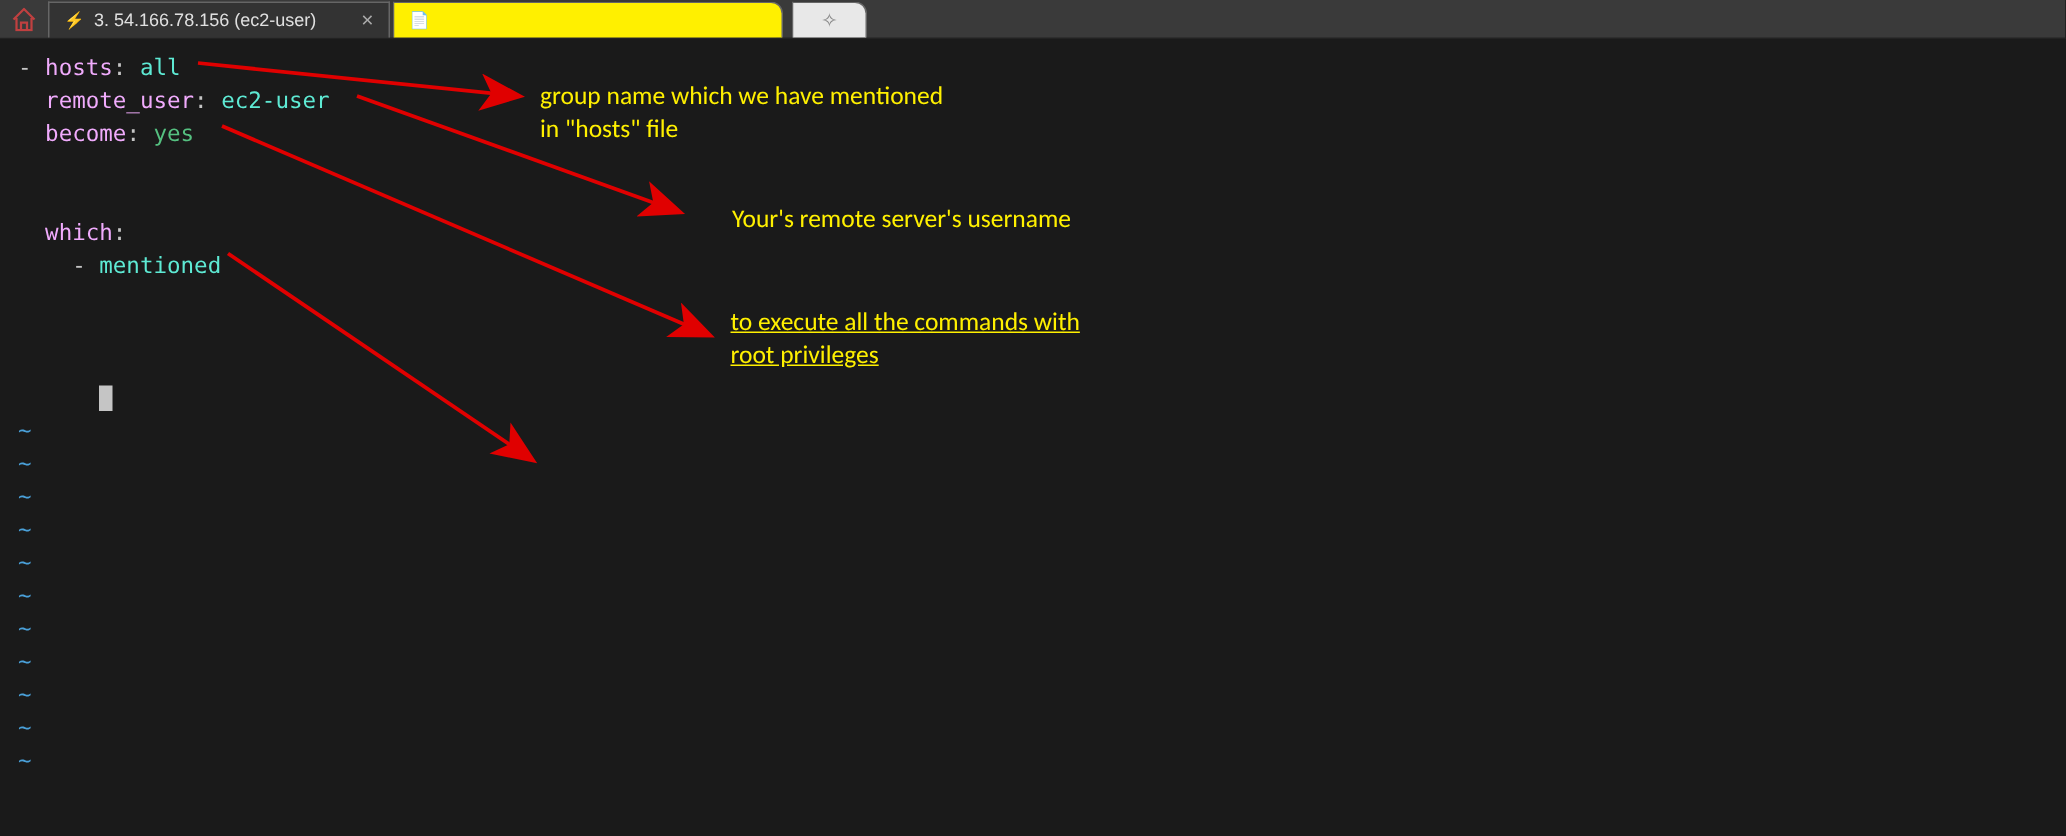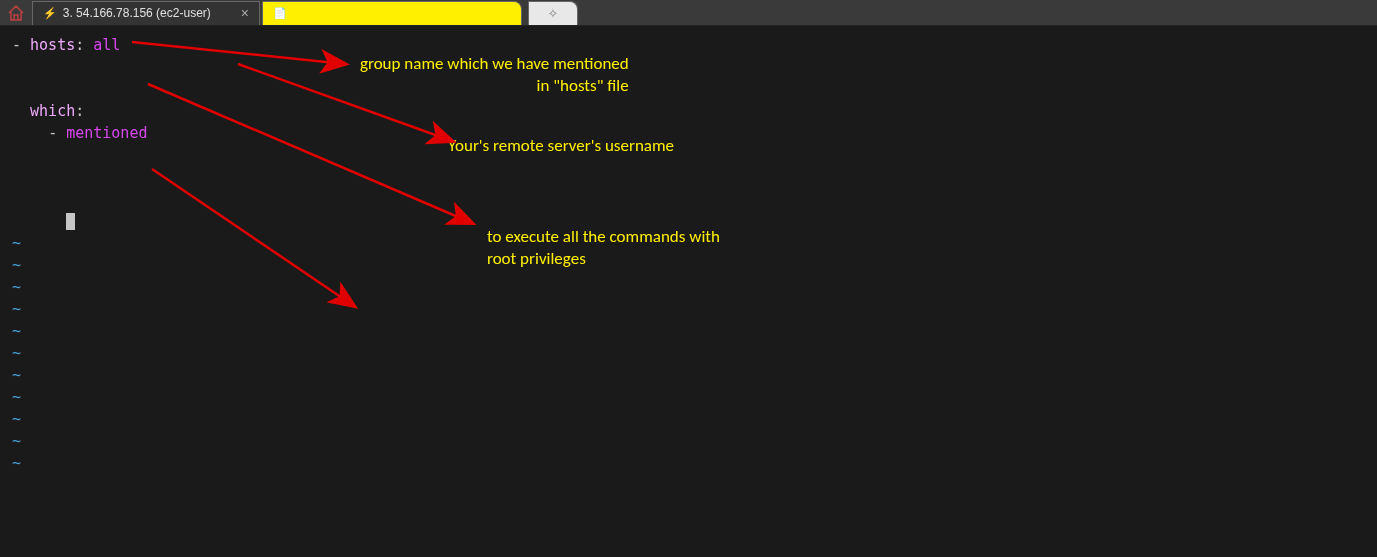--- a/index.html
+++ b/index.html
@@ -87,21 +87,21 @@
       background: #1a1a1a;
       padding: 8px 12px;
       font-size: 15px;
       line-height: 22px;
       height: calc(100% - 26px);
       color: #c5c5c5;
     }
     .line { white-space: pre; }
     .dash { color: #c5c5c5; }
     .key { color: #f0abfc; }
-    .value { color: #d946ef; }
+    .value { color: #5eead4; }
     .value-green { color: #55c080; }
     .colon { color: #c5c5c5; }
     .tilde-lines {
       color: #4aa0d8;
       font-size: 15px;
       line-height: 22px;
     }
     .cursor {
       display: inline-block;
       width: 9px;
@@ -148,20 +148,22 @@
     <span class="tab-icon">📄</span>
     <span></span>
   </div>
   <div class="tab new">
     <span class="plus-icon">✧</span>
   </div>
 </div>
 
 <div class="editor">
   <div class="line"><span class="dash">- </span><span class="key">hosts</span><span class="colon">: </span><span class="value">all</span></div>
+  <div class="line"><span>  </span><span class="key">remote_user</span><span class="colon">: </span><span class="value">ec2-user</span></div>
+  <div class="line"><span>  </span><span class="key">become</span><span class="colon">: </span><span class="value-green">yes</span></div>
   <div class="line">&nbsp;</div>
   <div class="line">&nbsp;</div>
   <div class="line"><span>  </span><span class="key">which</span><span class="colon">:</span></div>
   <div class="line"><span>    </span><span class="dash">- </span><span class="value">mentioned</span></div>
   <div class="line">&nbsp;</div>
   <div class="line">&nbsp;</div>
   <div class="line">&nbsp;</div>
   <div class="line">      <span class="cursor"></span></div>
   <div class="tilde-lines">
     <div>~</div>
@@ -170,24 +172,24 @@
     <div>~</div>
     <div>~</div>
     <div>~</div>
     <div>~</div>
     <div>~</div>
     <div>~</div>
     <div>~</div>
     <div>~</div>
   </div>
 
-  <div class="annotation" style="left:360px; top:27px;text-align:right;">group name which we have mentioned
+  <div class="annotation" style="left:360px; top:27px;">group name which we have mentioned
 in "hosts" file</div>
-  <div class="annotation" style="left:448px; top:109px;">Your's remote server's username</div>
-  <div class="annotation" style="left:487px; top:200px;">to execute all the commands  with
+  <div class="annotation" style="left:488px; top:109px;">Your's remote server's username</div>
+  <div class="annotation" style="left:487px; top:178px;text-decoration:underline;">to execute all the commands  with
 root privileges</div>
 
   <svg class="arrow-svg" width="1377" height="557" style="left:0;top:0;">
     <defs>
       <marker id="ah" markerWidth="12" markerHeight="10" refX="10" refY="5" orient="auto">
         <path d="M0,0 L12,5 L0,10 L3,5 Z" class="arrow-head"></path>
       </marker>
     </defs>
     <line class="arrow-line" x1="132" y1="16" x2="345" y2="38" marker-end="url(#ah)"></line>
     <line class="arrow-line" x1="238" y1="38" x2="452" y2="115" marker-end="url(#ah)"></line>

